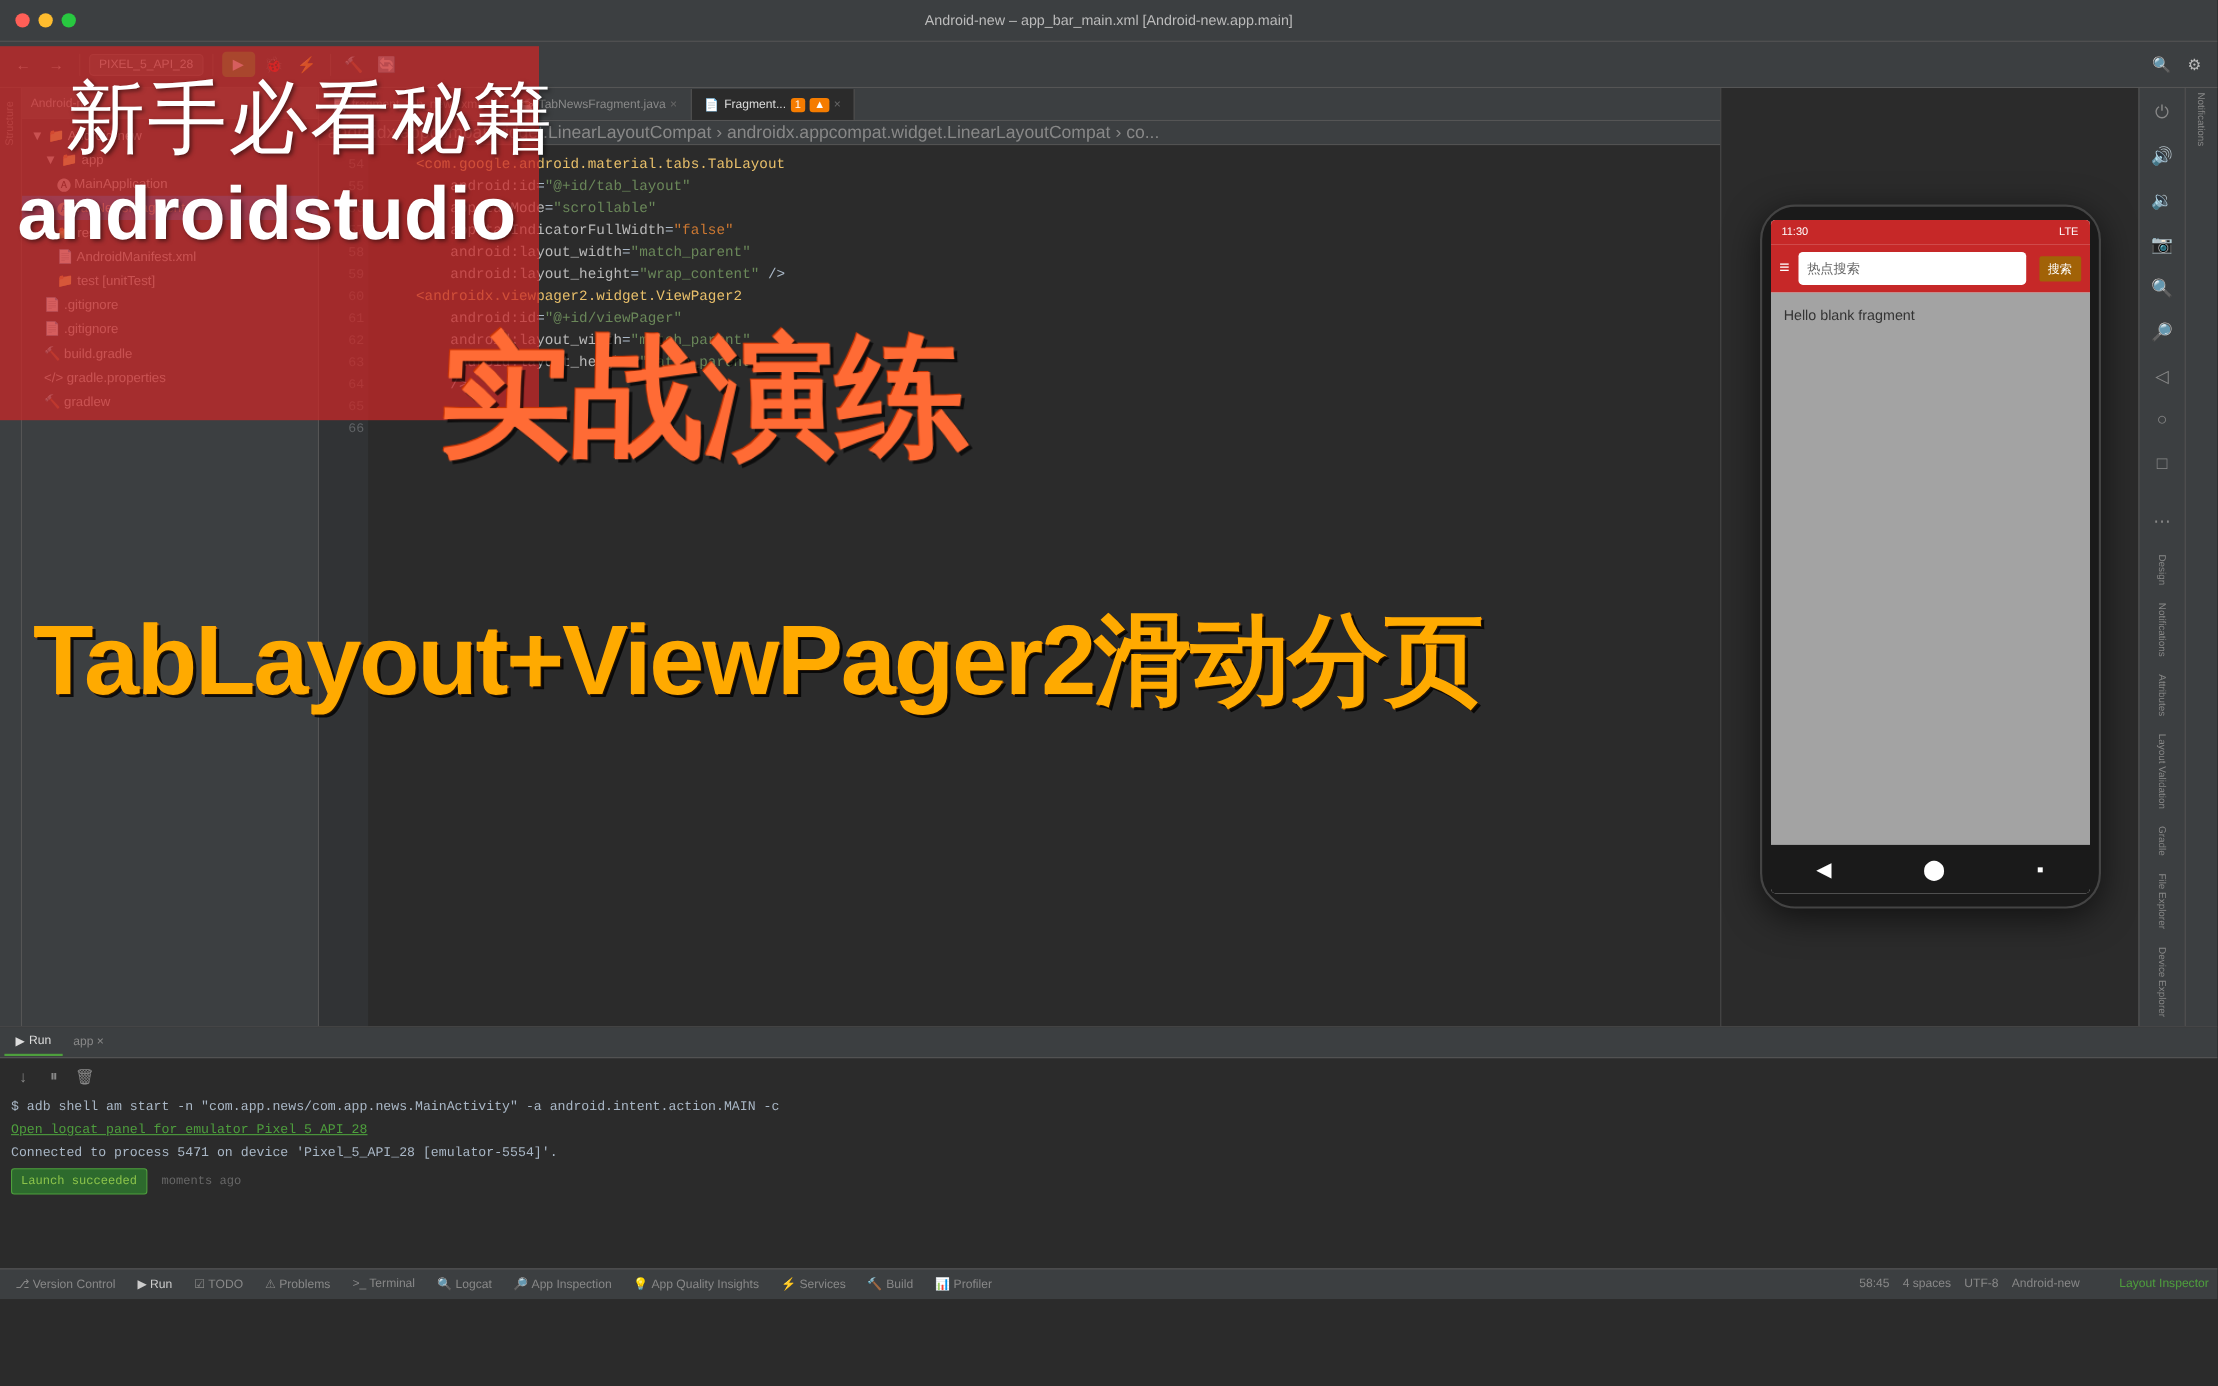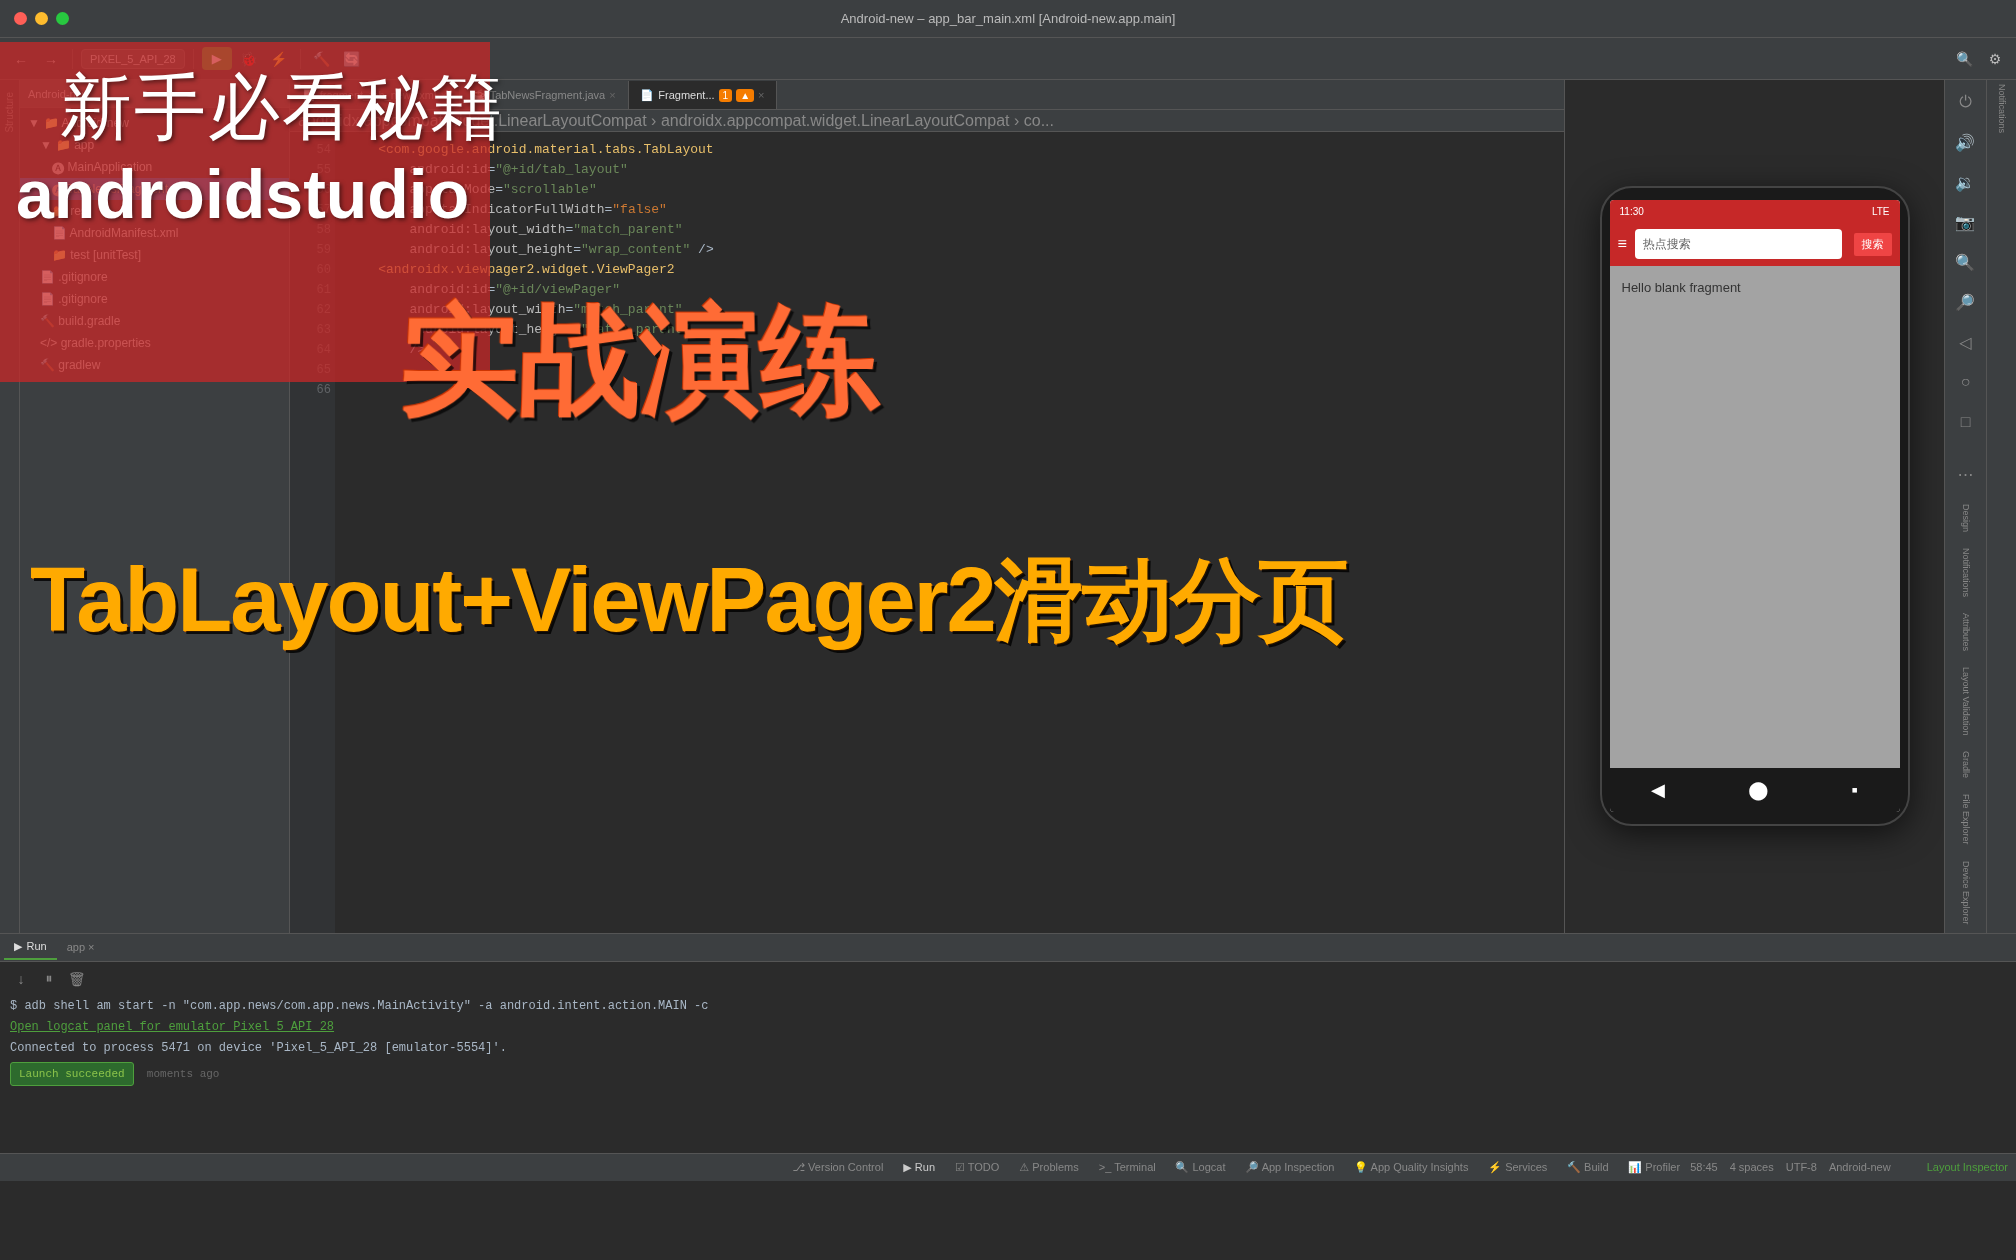--- a/index.html
+++ b/index.html
@@ -251,21 +251,21 @@
       height: 30px;
       background: white;
       border-radius: 4px;
       display: flex;
       align-items: center;
       padding: 0 8px;
       font-size: 12px;
       color: #666;
     }
     .phone-search-btn {
-      background: #ef4444;
+      background: #a16207;
       color: white;
       border: none;
       padding: 4px 8px;
       font-size: 11px;
       border-radius: 2px;
       margin-left: 4px;
     }
     .phone-tabs {
       height: 36px;
       background: #c62828;
@@ -398,21 +398,20 @@
       font-size: 11px;
       color: #888;
       border-top: 1px solid #555;
       gap: 4px;
     }
     .status-bar-left {
       display: flex;
       align-items: center;
       gap: 8px;
       flex: 1;
-      justify-content: flex-end;
     }
     .status-bar-right {
       display: flex;
       align-items: center;
       gap: 12px;
       text-align: right;
     }
     .status-btn {
       padding: 2px 6px;
       font-size: 11px;

